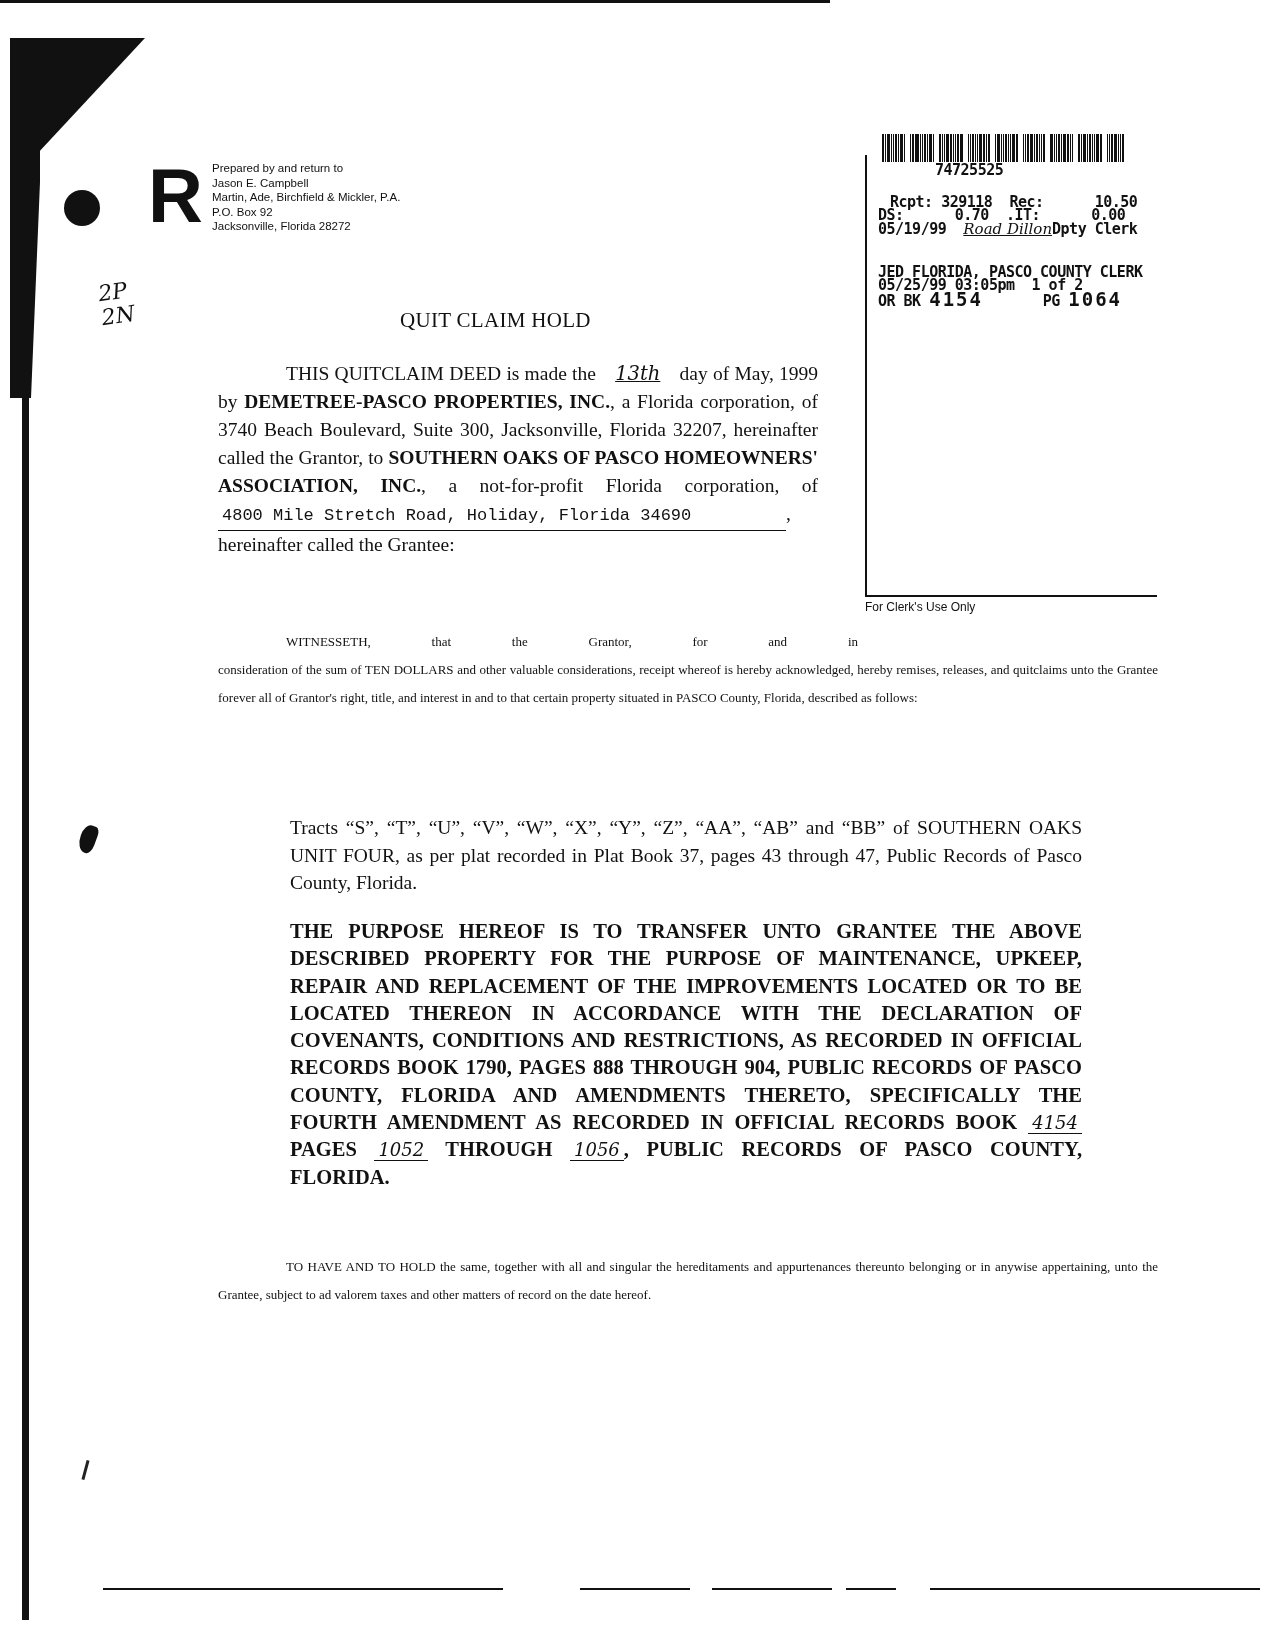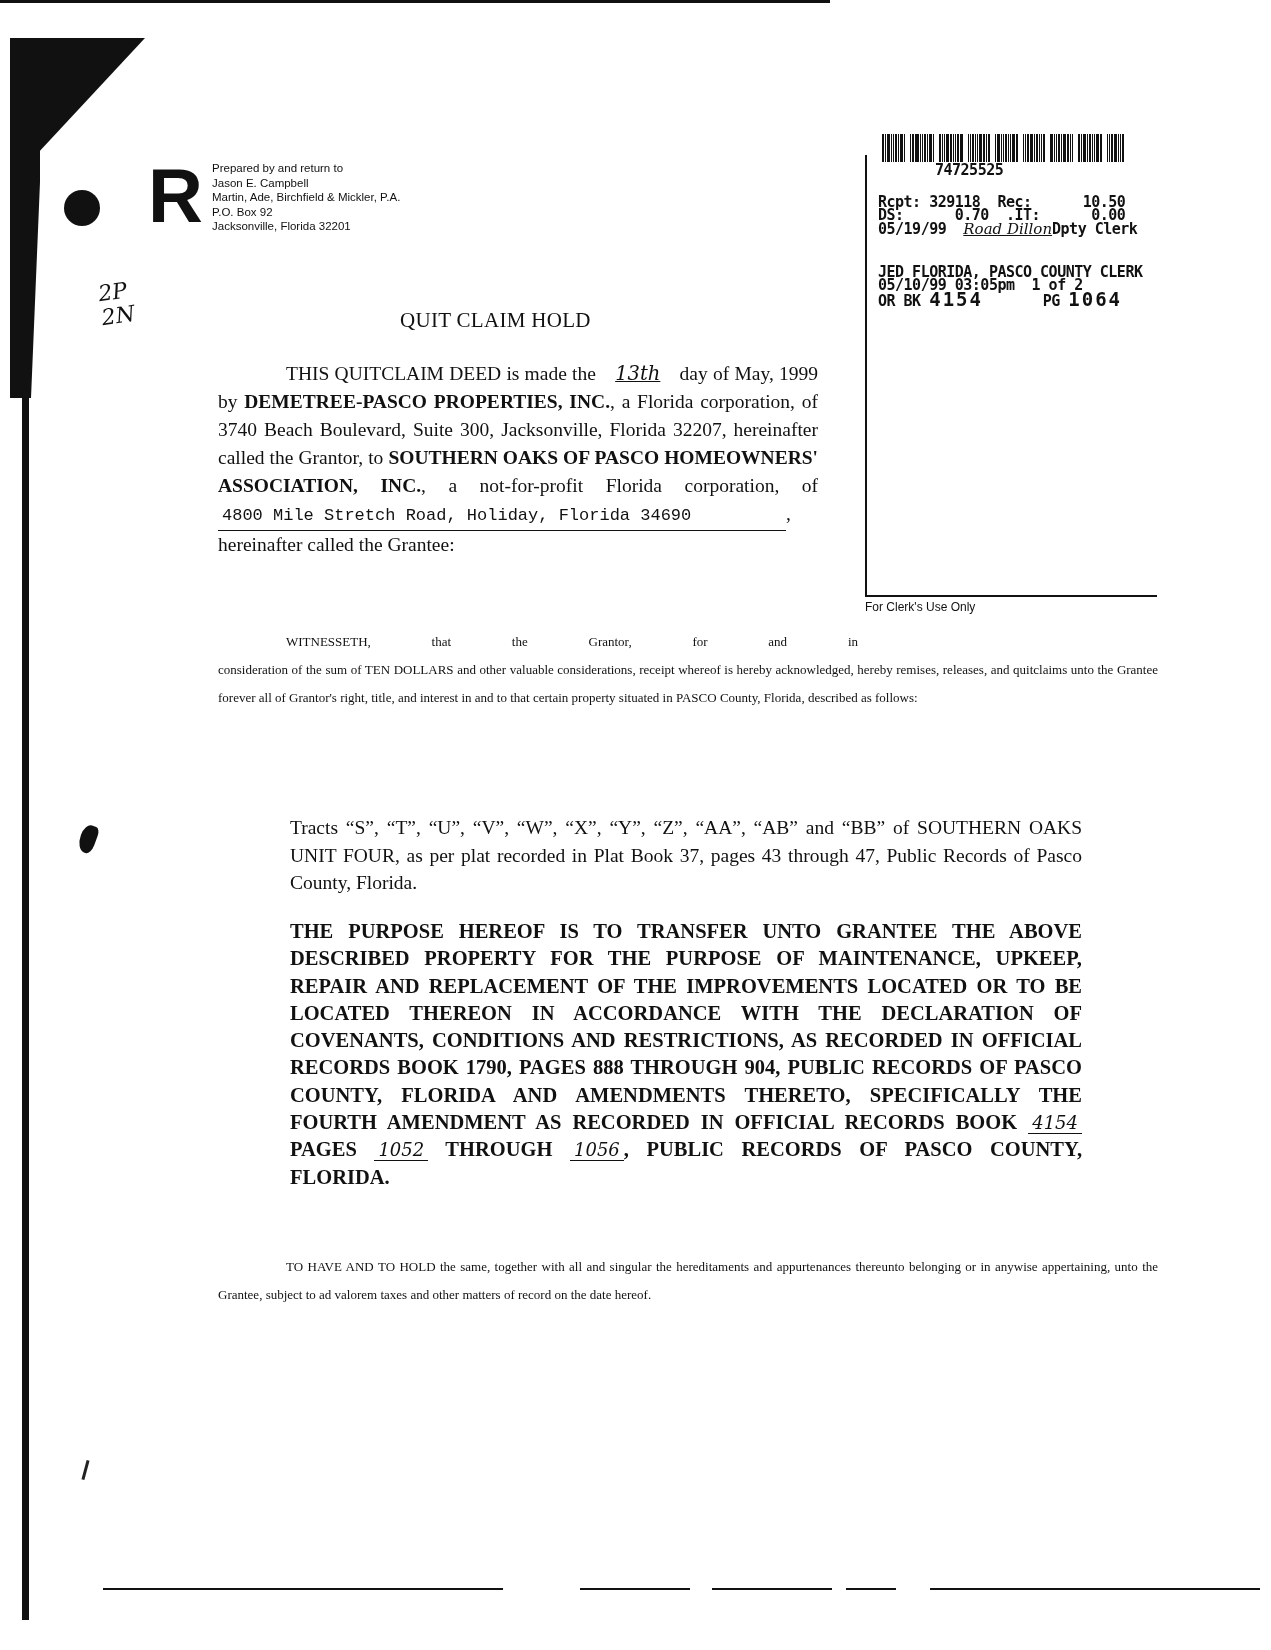--- a/index.html
+++ b/index.html
@@ -59,21 +59,21 @@
 <div class="abs punch-hole"></div>
 <div class="abs mark-c"></div>
 <div class="abs mark-slash"></div>
 
 <div class="abs r-logo">R</div>
 <div class="abs prep">
   <div>Prepared by and return to</div>
   <div>Jason E. Campbell</div>
   <div>Martin, Ade, Birchfield &amp; Mickler, P.A.</div>
   <div>P.O. Box 92</div>
-  <div>Jacksonville, Florida 32201</div>
+  <div>Jacksonville, Florida 28272</div>
 </div>
 <div class="abs hand-note">
   <div>2P</div>
   <div>2N</div>
 </div>
 
 <div class="abs barcode" id="barcode">
     <span style="width: 2px;"></span>
     <span style="width: 1px;"></span>
     <span style="width: 3px;"></span>
@@ -149,25 +149,25 @@
     <span style="width: 1px;"></span>
     <span style="width: 1px;"></span>
     <span style="width: 2px;"></span>
     <span style="width: 3px;"></span>
     <span style="width: 1px;"></span>
     <span style="width: 1px;"></span>
     <span style="width: 2px;"></span>
   </div>
 <div class="abs clerk-box"></div>
 <div class="abs stamp" style="top:164px;left:935px;">74725525</div>
-<div class="abs stamp" style="top:196px;">Rcpt: 329118  Rec:      10.50</div>
+<div class="abs stamp" style="top:196px;margin-left:12px;">Rcpt: 329118  Rec:      10.50</div>
 <div class="abs stamp" style="top:209px;">DS:      0.70  .IT:      0.00</div>
 <div class="abs stamp" style="top:223px;"><span>05/19/99</span>  <span class="signature">Road Dillon</span><span>Dpty Clerk</span></div>
 <div class="abs stamp" style="top:266px;">JED FLORIDA, PASCO COUNTY CLERK</div>
-<div class="abs stamp" style="top:279px;">05/10/99 03:05pm  1 of 2</div>
+<div class="abs stamp" style="top:279px;">05/25/99 03:05pm  1 of 2</div>
 <div class="abs stamp" style="top:293px;"><span>OR BK</span> <span class="stamp-big">4154</span>       <span>PG</span> <span class="stamp-big">1064</span></div>
 <div class="abs clerk-label">For Clerk's Use Only</div>
 
 <div class="abs title">QUIT CLAIM HOLD</div>
 
 <div class="abs p1"><span class="indent"></span><span>THIS QUITCLAIM DEED is made the</span> <span class="fill">13th</span> <span>day of May, 1999 by</span> <span class="b">DEMETREE-PASCO PROPERTIES, INC.</span><span>, a Florida corporation, of 3740 Beach Boulevard, Suite 300, Jacksonville, Florida 32207, hereinafter called the Grantor, to</span> <span class="b">SOUTHERN OAKS OF PASCO HOMEOWNERS' ASSOCIATION, INC.</span><span>, a not-for-profit Florida corporation, of</span> <span class="mono-fill">4800 Mile Stretch Road, Holiday, Florida 34690</span><span>, hereinafter called the Grantee:</span></div>
 
 <div class="abs para p2"><span class="lead"><span style="display:inline-block;width:68px"></span><span>WITNESSETH</span><span>, that the Grantor, for and in</span></span><br><span>consideration of the sum of</span> <span>TEN DOLLARS</span> <span>and other valuable considerations, receipt whereof is hereby acknowledged, hereby remises, releases, and quitclaims unto the Grantee forever all of Grantor's right, title, and interest in and to that certain property situated in PASCO County, Florida, described as follows:</span></div>
 
 <div class="abs block tracts"><span>Tracts “S”, “T”, “U”, “V”, “W”, “X”, “Y”, “Z”, “AA”, “AB” and “BB” of</span> <span>SOUTHERN OAKS UNIT FOUR</span><span>, as per plat recorded in Plat Book 37,</span> <span>pages 43 through 47, Public Records of Pasco County, Florida.</span></div>

